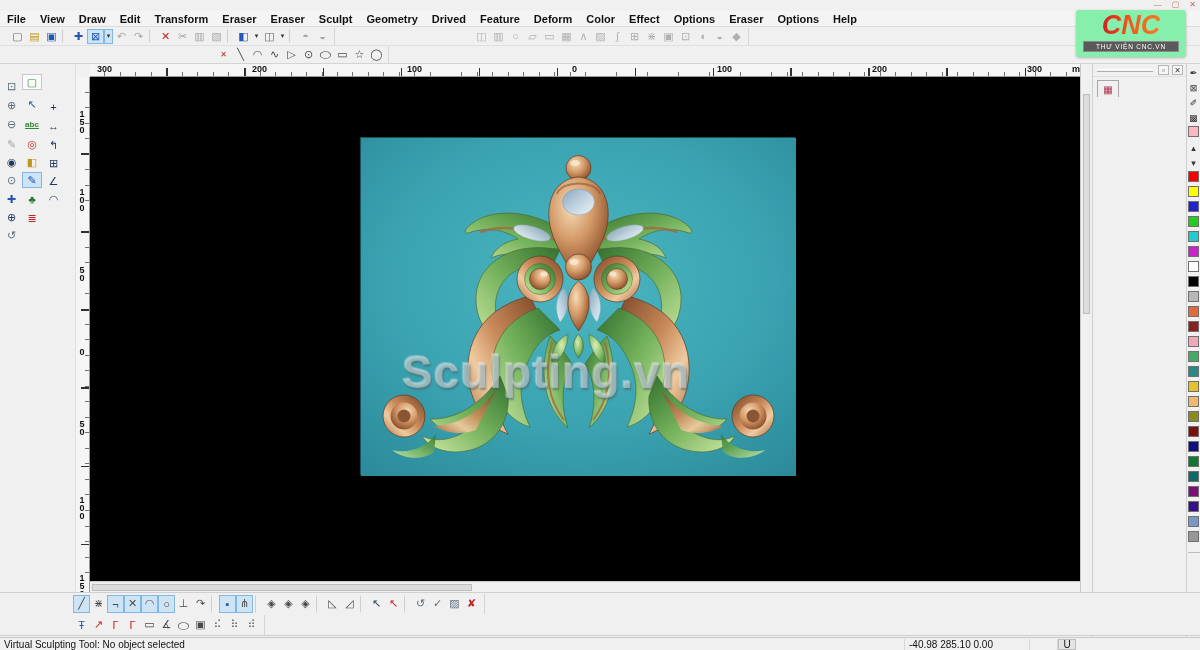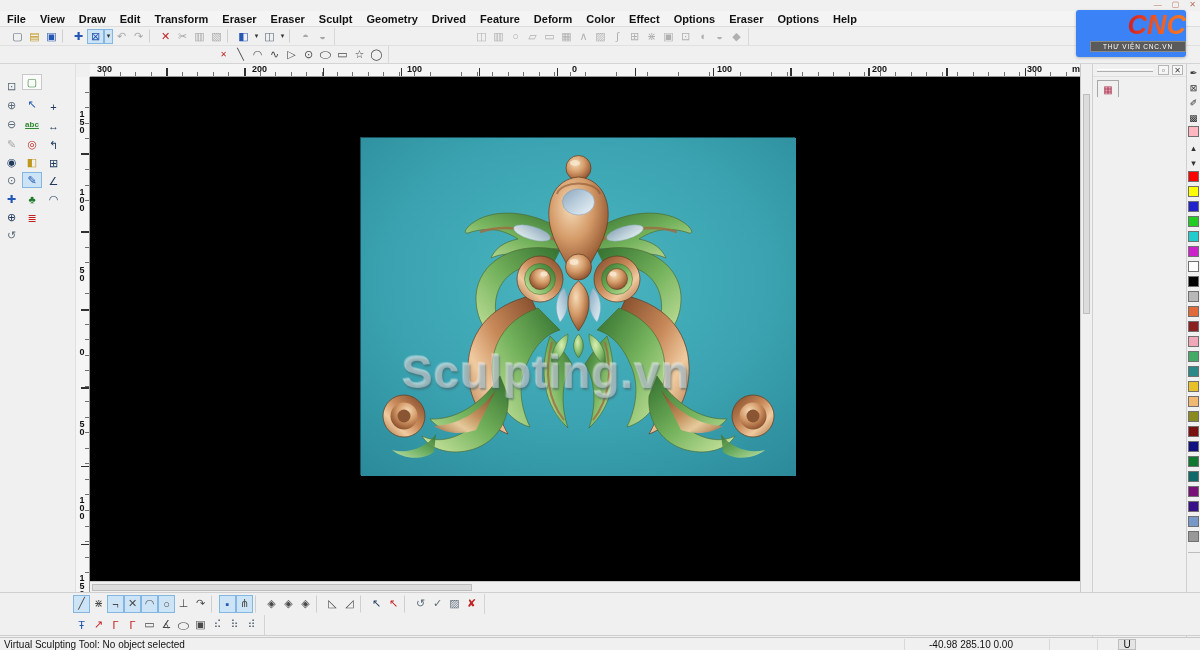--- a/index.html
+++ b/index.html
@@ -89,29 +89,29 @@
   .swatch{width:11px;height:11px;border:1px solid #707070;margin-bottom:4px;flex:0 0 auto;}
   .cb-groove{width:12px;border-top:1px solid #bdbdbd;margin-top:6px;}
 
   
   .bb1{top:592px;height:22px;border-top:1px solid #d0d0d0;padding-left:70px;}
   .bb2{top:614px;height:22px;border-bottom:1px solid #cfcfcf;padding-left:70px;}
   .bb1 .ico,.bb2 .ico{height:18px;}
   .bbedge{border-right:1px solid #d4d4d4;height:20px;display:flex;align-items:center;padding-right:4px;}
 
   
-  .statusbar{position:absolute;left:0;top:637px;width:1200px;height:13px;background:#f0f0f0;border-top:1px solid #c8c8c8;display:flex;align-items:center;font-size:10px;color:#111;gap:20px;}
+  .statusbar{position:absolute;left:0;top:637px;width:1200px;height:13px;background:#f0f0f0;border-top:1px solid #c8c8c8;display:flex;align-items:center;font-size:10px;color:#111;}
   .st-seg{height:11px;display:flex;align-items:center;padding:0 4px;border-right:1px solid #d8d8d8;}
   .st-tool{width:905px;}
   .st-coords{width:125px;}
   .st-gap{width:28px;}
   .st-u{width:18px;justify-content:center;background:#e4e4e4;border:1px solid #bdbdbd;height:11px;display:flex;align-items:center;}
 
   
-  .logo{position:absolute;left:1076px;top:10px;width:110px;height:47px;z-index:50;background:#3b82f6;border-radius:3px;box-shadow:0 1px 3px rgba(0,0,0,.25);display:flex;flex-direction:column;align-items:flex-end;justify-content:flex-start;}
+  .logo{position:absolute;left:1076px;top:10px;width:110px;height:47px;z-index:50;background:#86efac;border-radius:3px;box-shadow:0 1px 3px rgba(0,0,0,.25);display:flex;flex-direction:column;align-items:center;justify-content:flex-start;}
   .logo .big{font-size:27px;line-height:30px;font-weight:bold;letter-spacing:0px;background:linear-gradient(90deg,#d41f1f,#f2581e,#f77b24);-webkit-background-clip:text;background-clip:text;color:transparent;font-style:italic;transform:scaleY(1.05);}
   .logo .band{width:96px;height:11px;background:#5a5a5a;border:1px solid #8a8a8a;color:#fff;font-size:6.5px;letter-spacing:.8px;display:flex;align-items:center;justify-content:center;margin-top:1px;}
 </style>
 </head>
 <body>
 
 <div id="app">
 
   <div class="winctl">
     <span>—</span>

